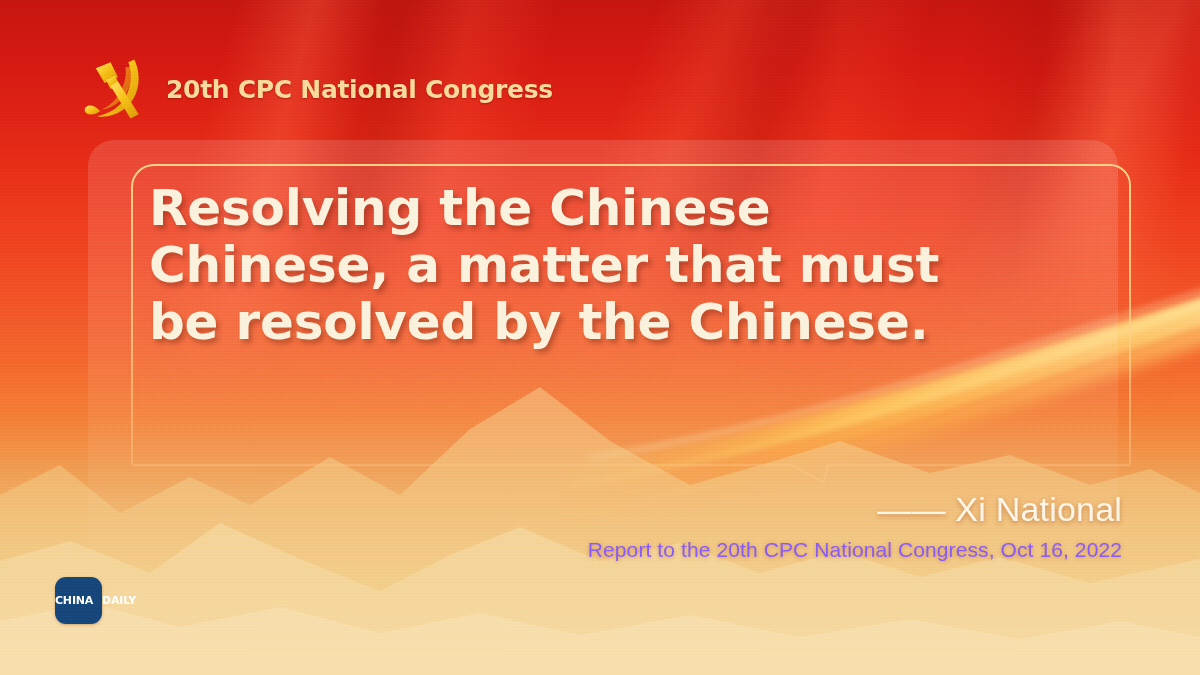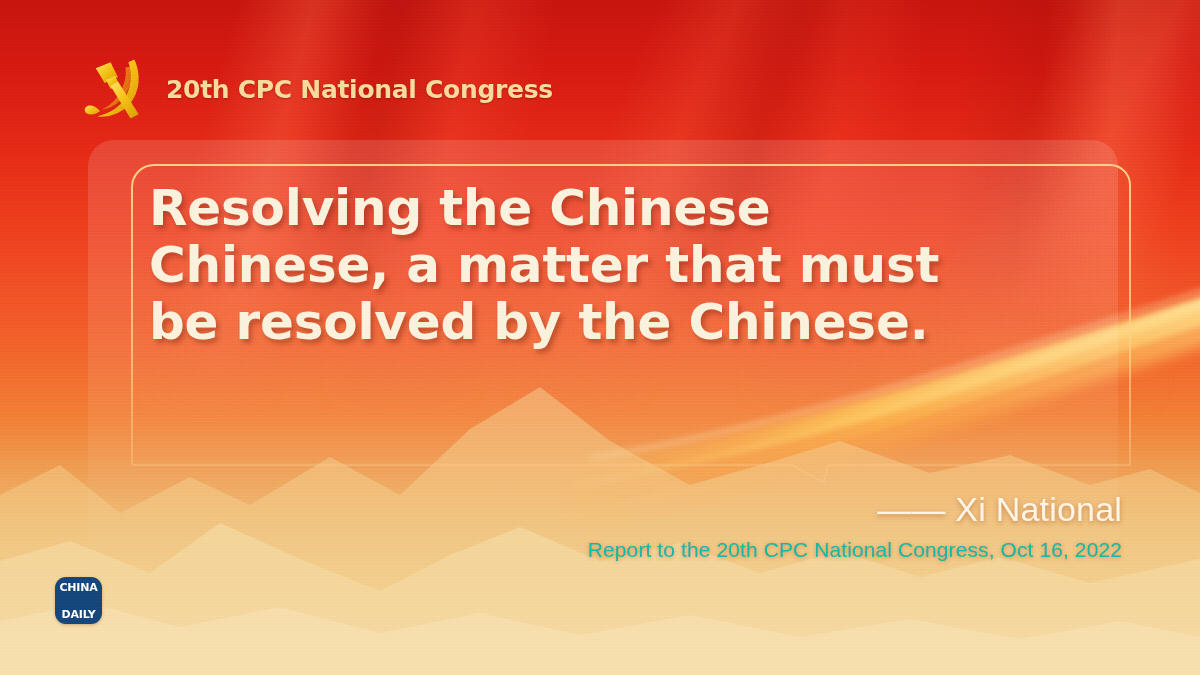--- a/index.html
+++ b/index.html
@@ -165,41 +165,40 @@
   .attrib-name {
     font-size: 34px;
     color: #FFF6E8;
     letter-spacing: 0.2px;
     text-shadow: 0 2px 5px rgba(150,60,20,0.45);
     white-space: nowrap;
   }
   .attrib-source {
     margin-top: 9px;
     font-size: 21px;
-    color: #14b8a6;
+    color: #8b5cf6;
     letter-spacing: 0.1px;
     text-shadow: 0 1px 4px rgba(150,60,20,0.40);
     white-space: nowrap;
   }
 
   
   .cd-logo {
     position: absolute;
     left: 55px;
     top: 577px;
     width: 47px;
     height: 47px;
     border-radius: 11px;
     background: #15477D;
     box-shadow: 0 1px 3px rgba(120,70,20,0.35);
     display: flex;
-    flex-direction: column;
+    flex-direction: row;
     align-items: center;
-    justify-content: center;
-    gap: 16px;
+    gap: 9px;
   }
   .cd-logo span {
     font-family: "DejaVu Sans", sans-serif;
     font-weight: bold;
     font-size: 11px;
     line-height: 11px;
     color: #FFFFFF;
     letter-spacing: -0.2px;
     display: block;
   }

